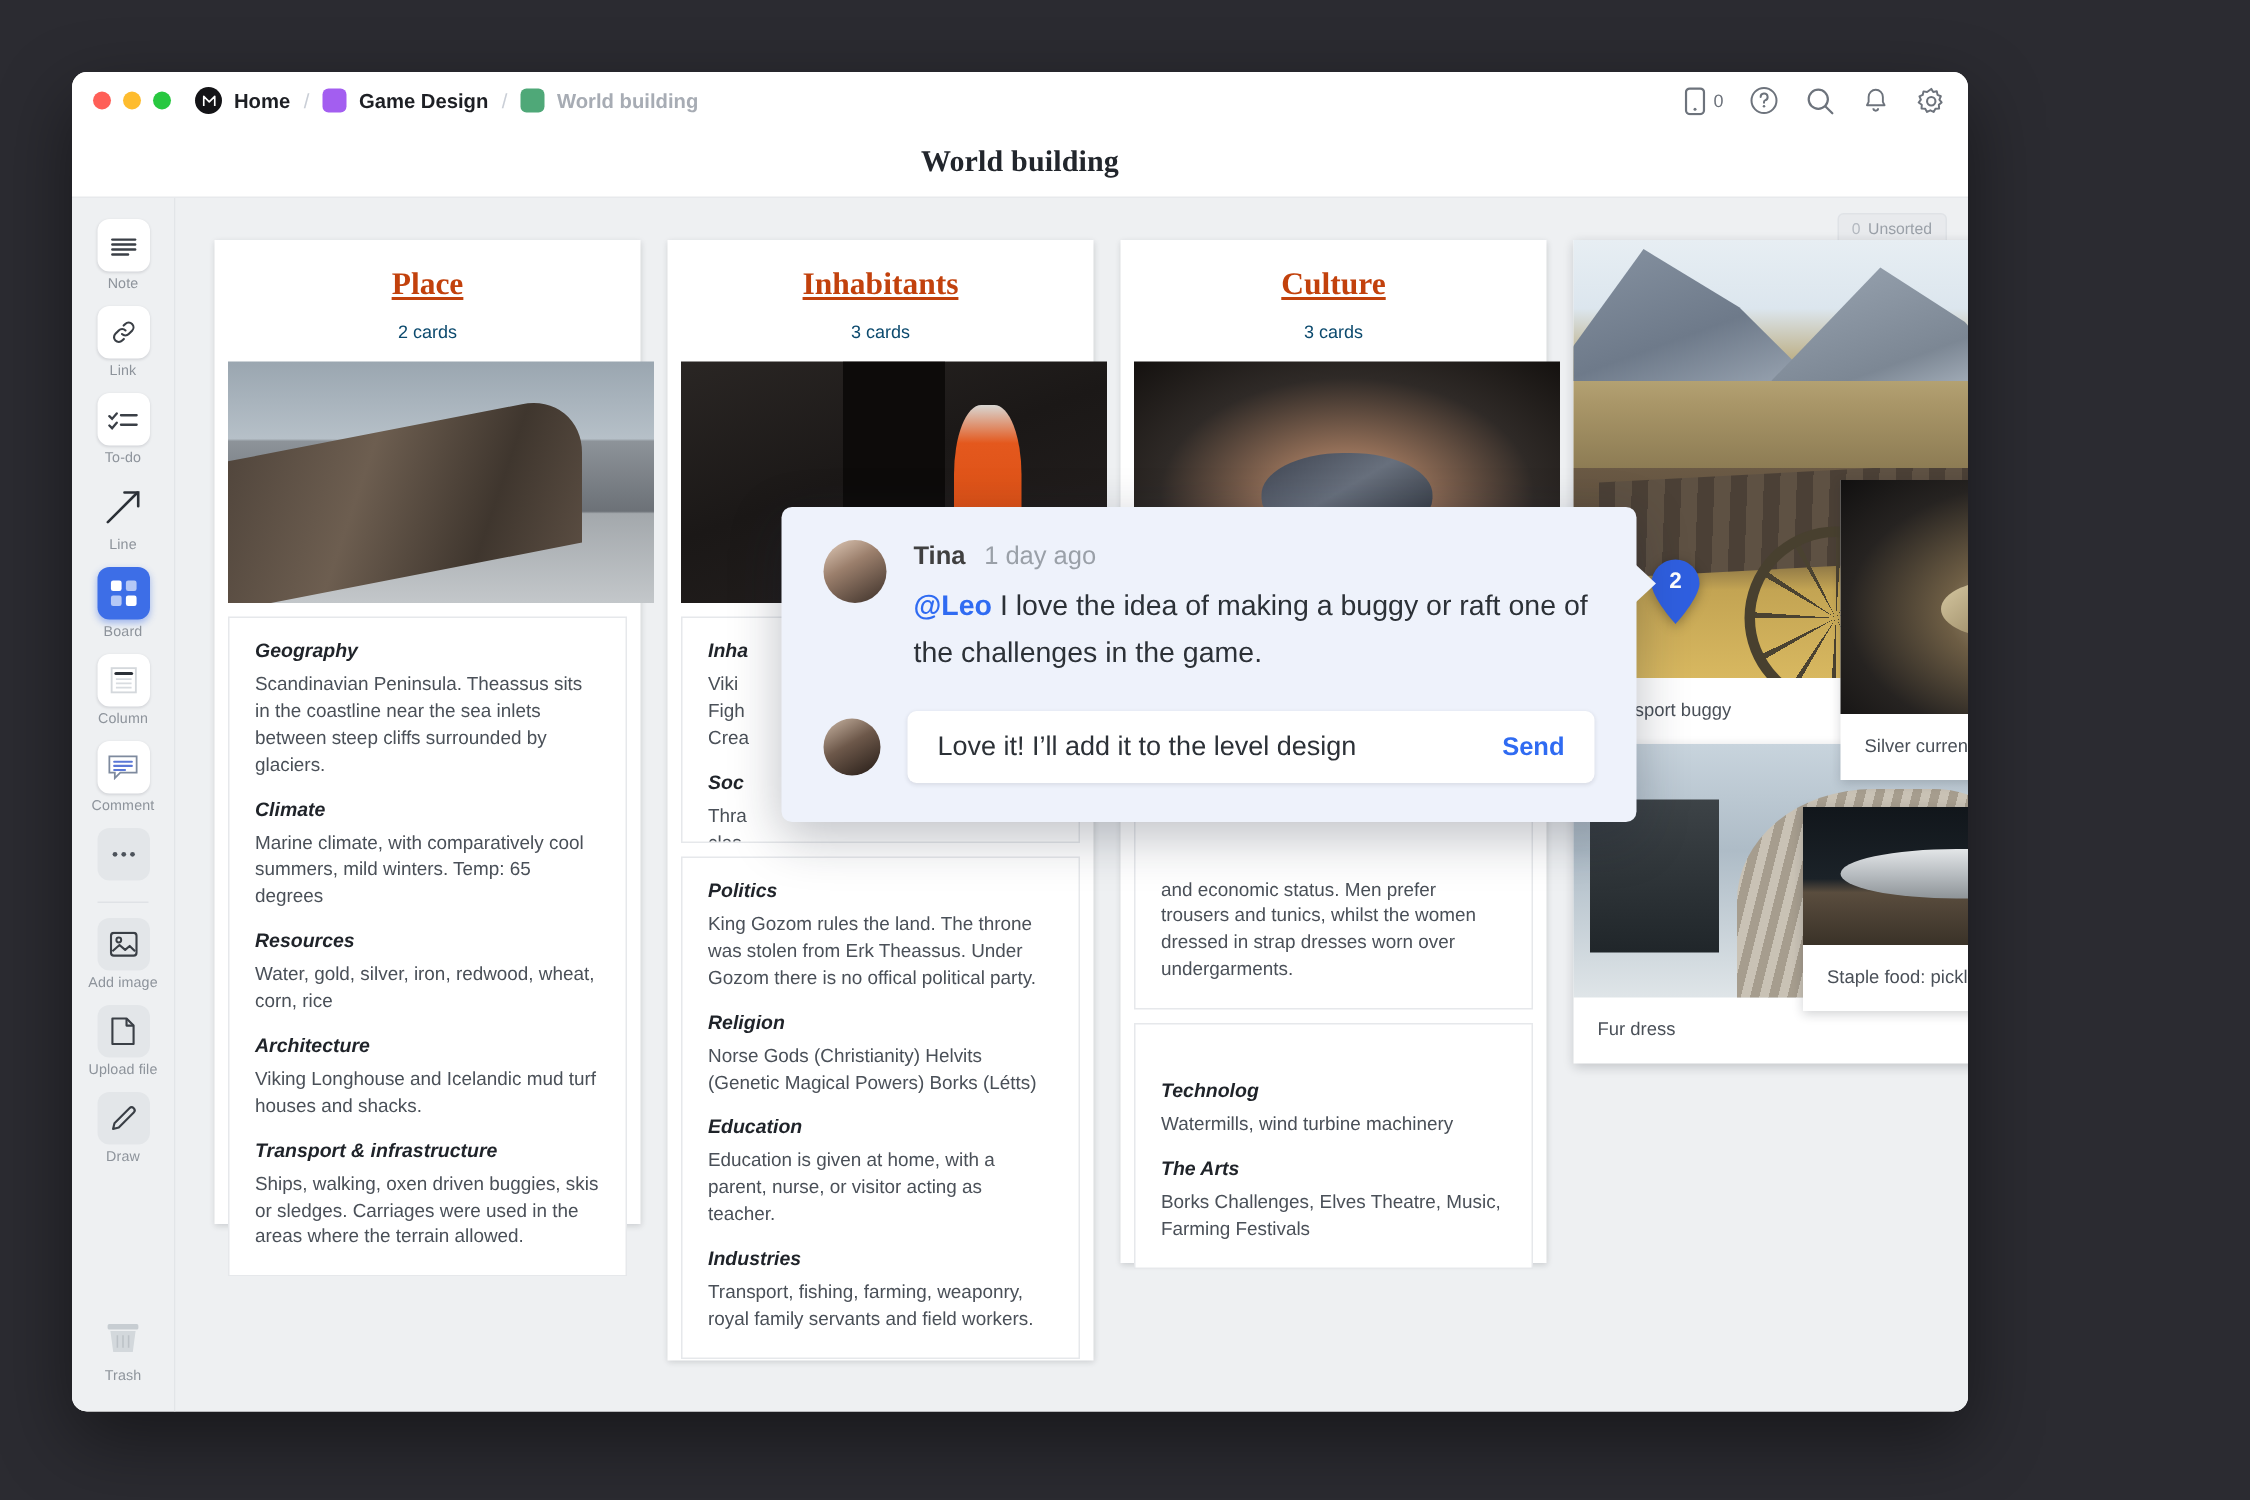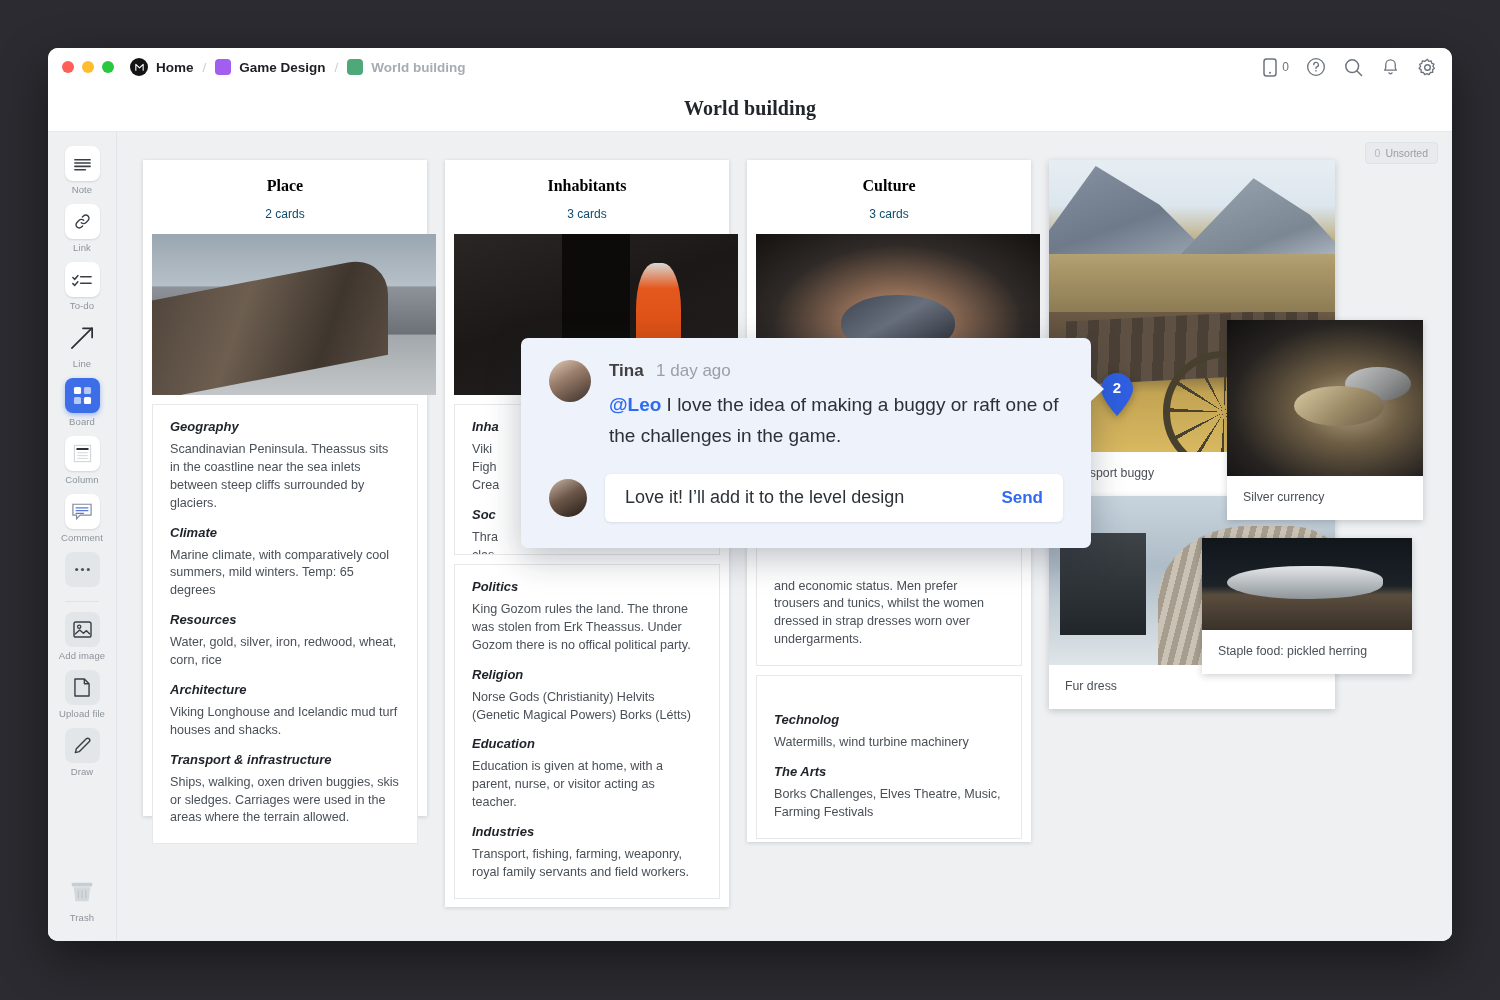--- a/index.html
+++ b/index.html
@@ -7,21 +7,21 @@
     width: 1500px; height: 1000px;
     background: #2a2a30;
     font-family: "Liberation Sans", sans-serif;
     overflow: hidden;
   }
   .desktop { position: absolute; inset: 0; background: #2b2b31; }
 
   
   .window {
     position: absolute; left: 48px; top: 48px;
-    width: 1404px; height: 893px;
+    width: 1264px; height: 893px;
     background: #ffffff;
     border-radius: 10px;
     overflow: hidden;
     box-shadow: 0 18px 50px rgba(0,0,0,.45);
   }
 
   
   .titlebar {
     position: relative; height: 38px; background: #ffffff;
     display: flex; align-items: center; padding: 0 14px;
@@ -106,21 +106,21 @@
   .unsorted .num { color: #b4b9c0; }
 
   
   .col {
     position: absolute; background: #ffffff;
     box-shadow: 0 1px 4px rgba(25,30,40,.16);
   }
   .col-head { text-align: center; padding: 17px 10px 13px; }
   .col-title {
     font-family: "Liberation Serif","DejaVu Serif",serif;
-    font-weight: bold; font-size: 16px; color: #000000;
+    font-weight: bold; font-size: 21px; color: #c2410c; text-decoration: underline;
   }
   .col-sub { font-size: 12px; color: #0c4a6e; margin-top: 12px; }
   .col-img { width: 100%; display: block; }
 
   .subcard { background: #fff; border: 1px solid #e6e8eb; margin: 9px; padding: 14px 17px 16px; }
   .subcard h4 { font-size: 13px; color: #1f2329; margin-bottom: 7px; font-weight: bold; font-style: italic; }
   .subcard p { font-size: 12.6px; color: #4a5058; line-height: 1.42; margin-bottom: 12px; }
   .subcard p:last-child { margin-bottom: 0; }
 
   

